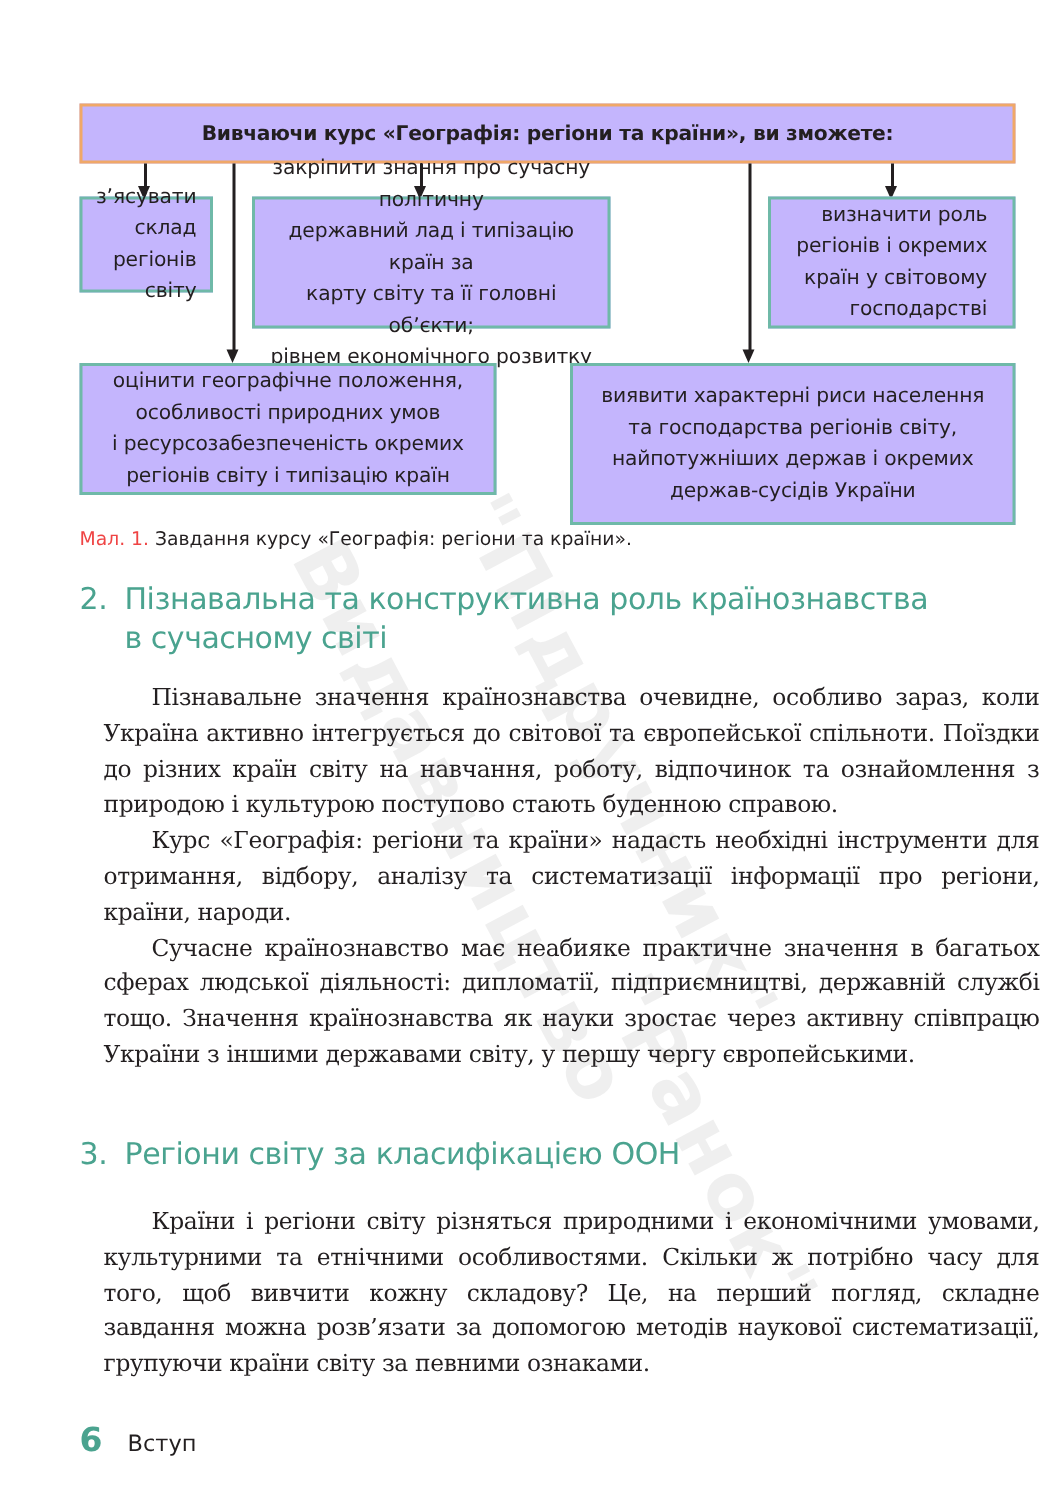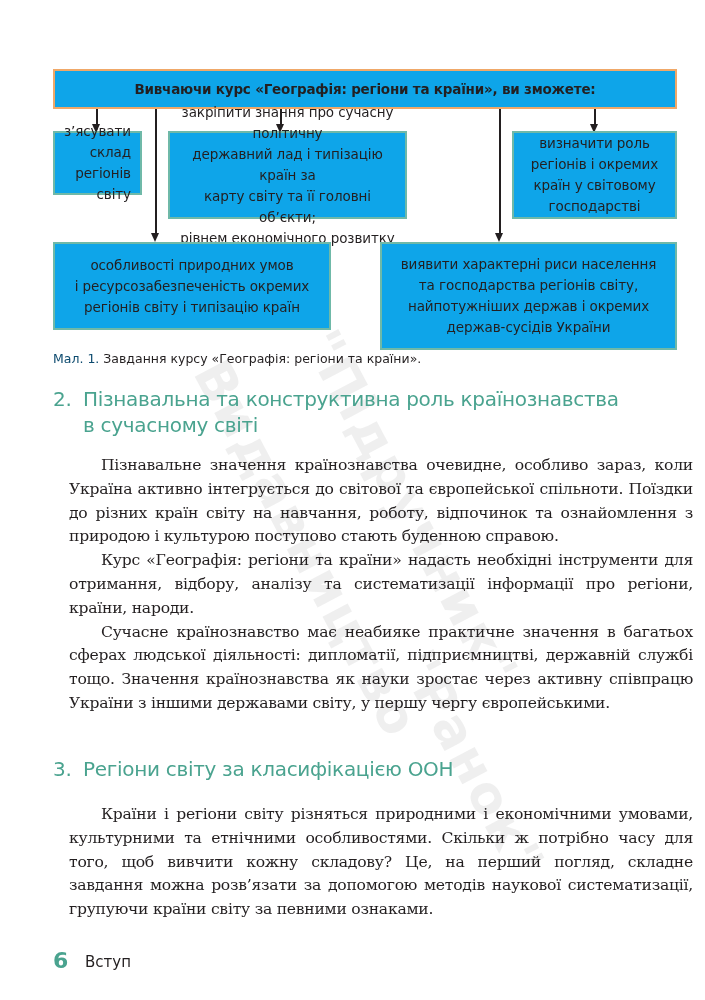--- a/index.html
+++ b/index.html
@@ -1,23 +1,23 @@
 <!DOCTYPE html>
 <html><head>
 <meta charset="utf-8">
 <style>
   html,body{margin:0;padding:0;background:#fff;}
   body{width:705px;height:1000px;position:relative;overflow:hidden;font-family:"DejaVu Sans",sans-serif;color:#231f20;}
-  .box{position:absolute;box-sizing:border-box;background:#0ea5e9;display:flex;align-items:center;justify-content:center;text-align:center;}
+  .box{position:absolute;box-sizing:border-box;background:#c4b5fd;display:flex;align-items:center;justify-content:center;text-align:center;}
   .top-box{left:53px;top:69px;width:624px;height:40px;border:2px solid #f0a868;font-family:"DejaVu Sans",sans-serif;font-weight:bold;font-size:13.5px;letter-spacing:-0.2px;}
   .tbox{border:2px solid #6fb9a8;font-size:13.5px;line-height:21px;padding:0 4px;letter-spacing:-0.1px;}
   .vline{position:absolute;width:1.5px;background:#231f20;}
   .arrow{position:absolute;width:0;height:0;border-left:4px solid transparent;border-right:4px solid transparent;border-top:9px solid #231f20;}
   .caption{position:absolute;left:53px;top:351px;font-size:12.5px;font-family:"DejaVu Sans",sans-serif;}
-  .caption .num{color:#0c4a6e;}
+  .caption .num{color:#ef4444;}
   h2{position:absolute;margin:0;left:53px;color:#4aa38f;font-family:"DejaVu Sans",sans-serif;font-weight:normal;font-size:20px;line-height:26px;letter-spacing:-0.3px;}
   h2 .n{display:inline-block;width:30px;}
   .para{position:absolute;left:53px;width:624px;font-family:"DejaVu Serif",serif;font-size:15.6px;line-height:23.8px;text-align:justify;margin:16px;letter-spacing:-0.25px;}
   .para p{margin:0;text-indent:32px;}
   .footer-num{position:absolute;left:53px;top:948px;color:#4aa38f;font-weight:bold;font-size:22px;}
   .footer-label{position:absolute;left:85px;top:953px;font-size:15px;}
   .wm{position:absolute;color:rgba(120,120,120,0.12);font-family:"DejaVu Sans",sans-serif;font-weight:bold;font-size:52px;white-space:nowrap;transform-origin:0 0;pointer-events:none;letter-spacing:2px;}
 </style>
 </head>
 <body>
@@ -55,31 +55,32 @@
     </div>
   </div>
   <div class="box tbox" style="left:168px;top:131px;width:239px;height:88px;">
     <div>
       <div>закріпити знання про сучасну політичну</div>
       <div>державний лад і типізацію країн за</div>
       <div>карту світу та її головні об’єкти;</div>
       <div>рівнем економічного розвитку</div>
     </div>
   </div>
-  <div class="box tbox" style="left:512px;top:131px;width:165px;height:88px;">
+  <div class="box tbox" style="left:512px;top:131px;width:165px;height:88px;text-align:right;">
     <div>
       <div>визначити роль</div>
       <div>регіонів і окремих</div>
       <div>країн у світовому</div>
       <div>господарстві</div>
     </div>
   </div>
 
   <div class="box tbox" style="left:53px;top:242px;width:278px;height:88px;">
     <div>
+      <div>оцінити географічне положення,</div>
       <div>особливості природних умов</div>
       <div>і ресурсозабезпеченість окремих</div>
       <div>регіонів світу і типізацію країн</div>
     </div>
   </div>
   <div class="box tbox" style="left:380px;top:242px;width:297px;height:108px;">
     <div>
       <div>виявити характерні риси населення</div>
       <div>та господарства регіонів світу,</div>
       <div>найпотужніших держав і окремих</div>

